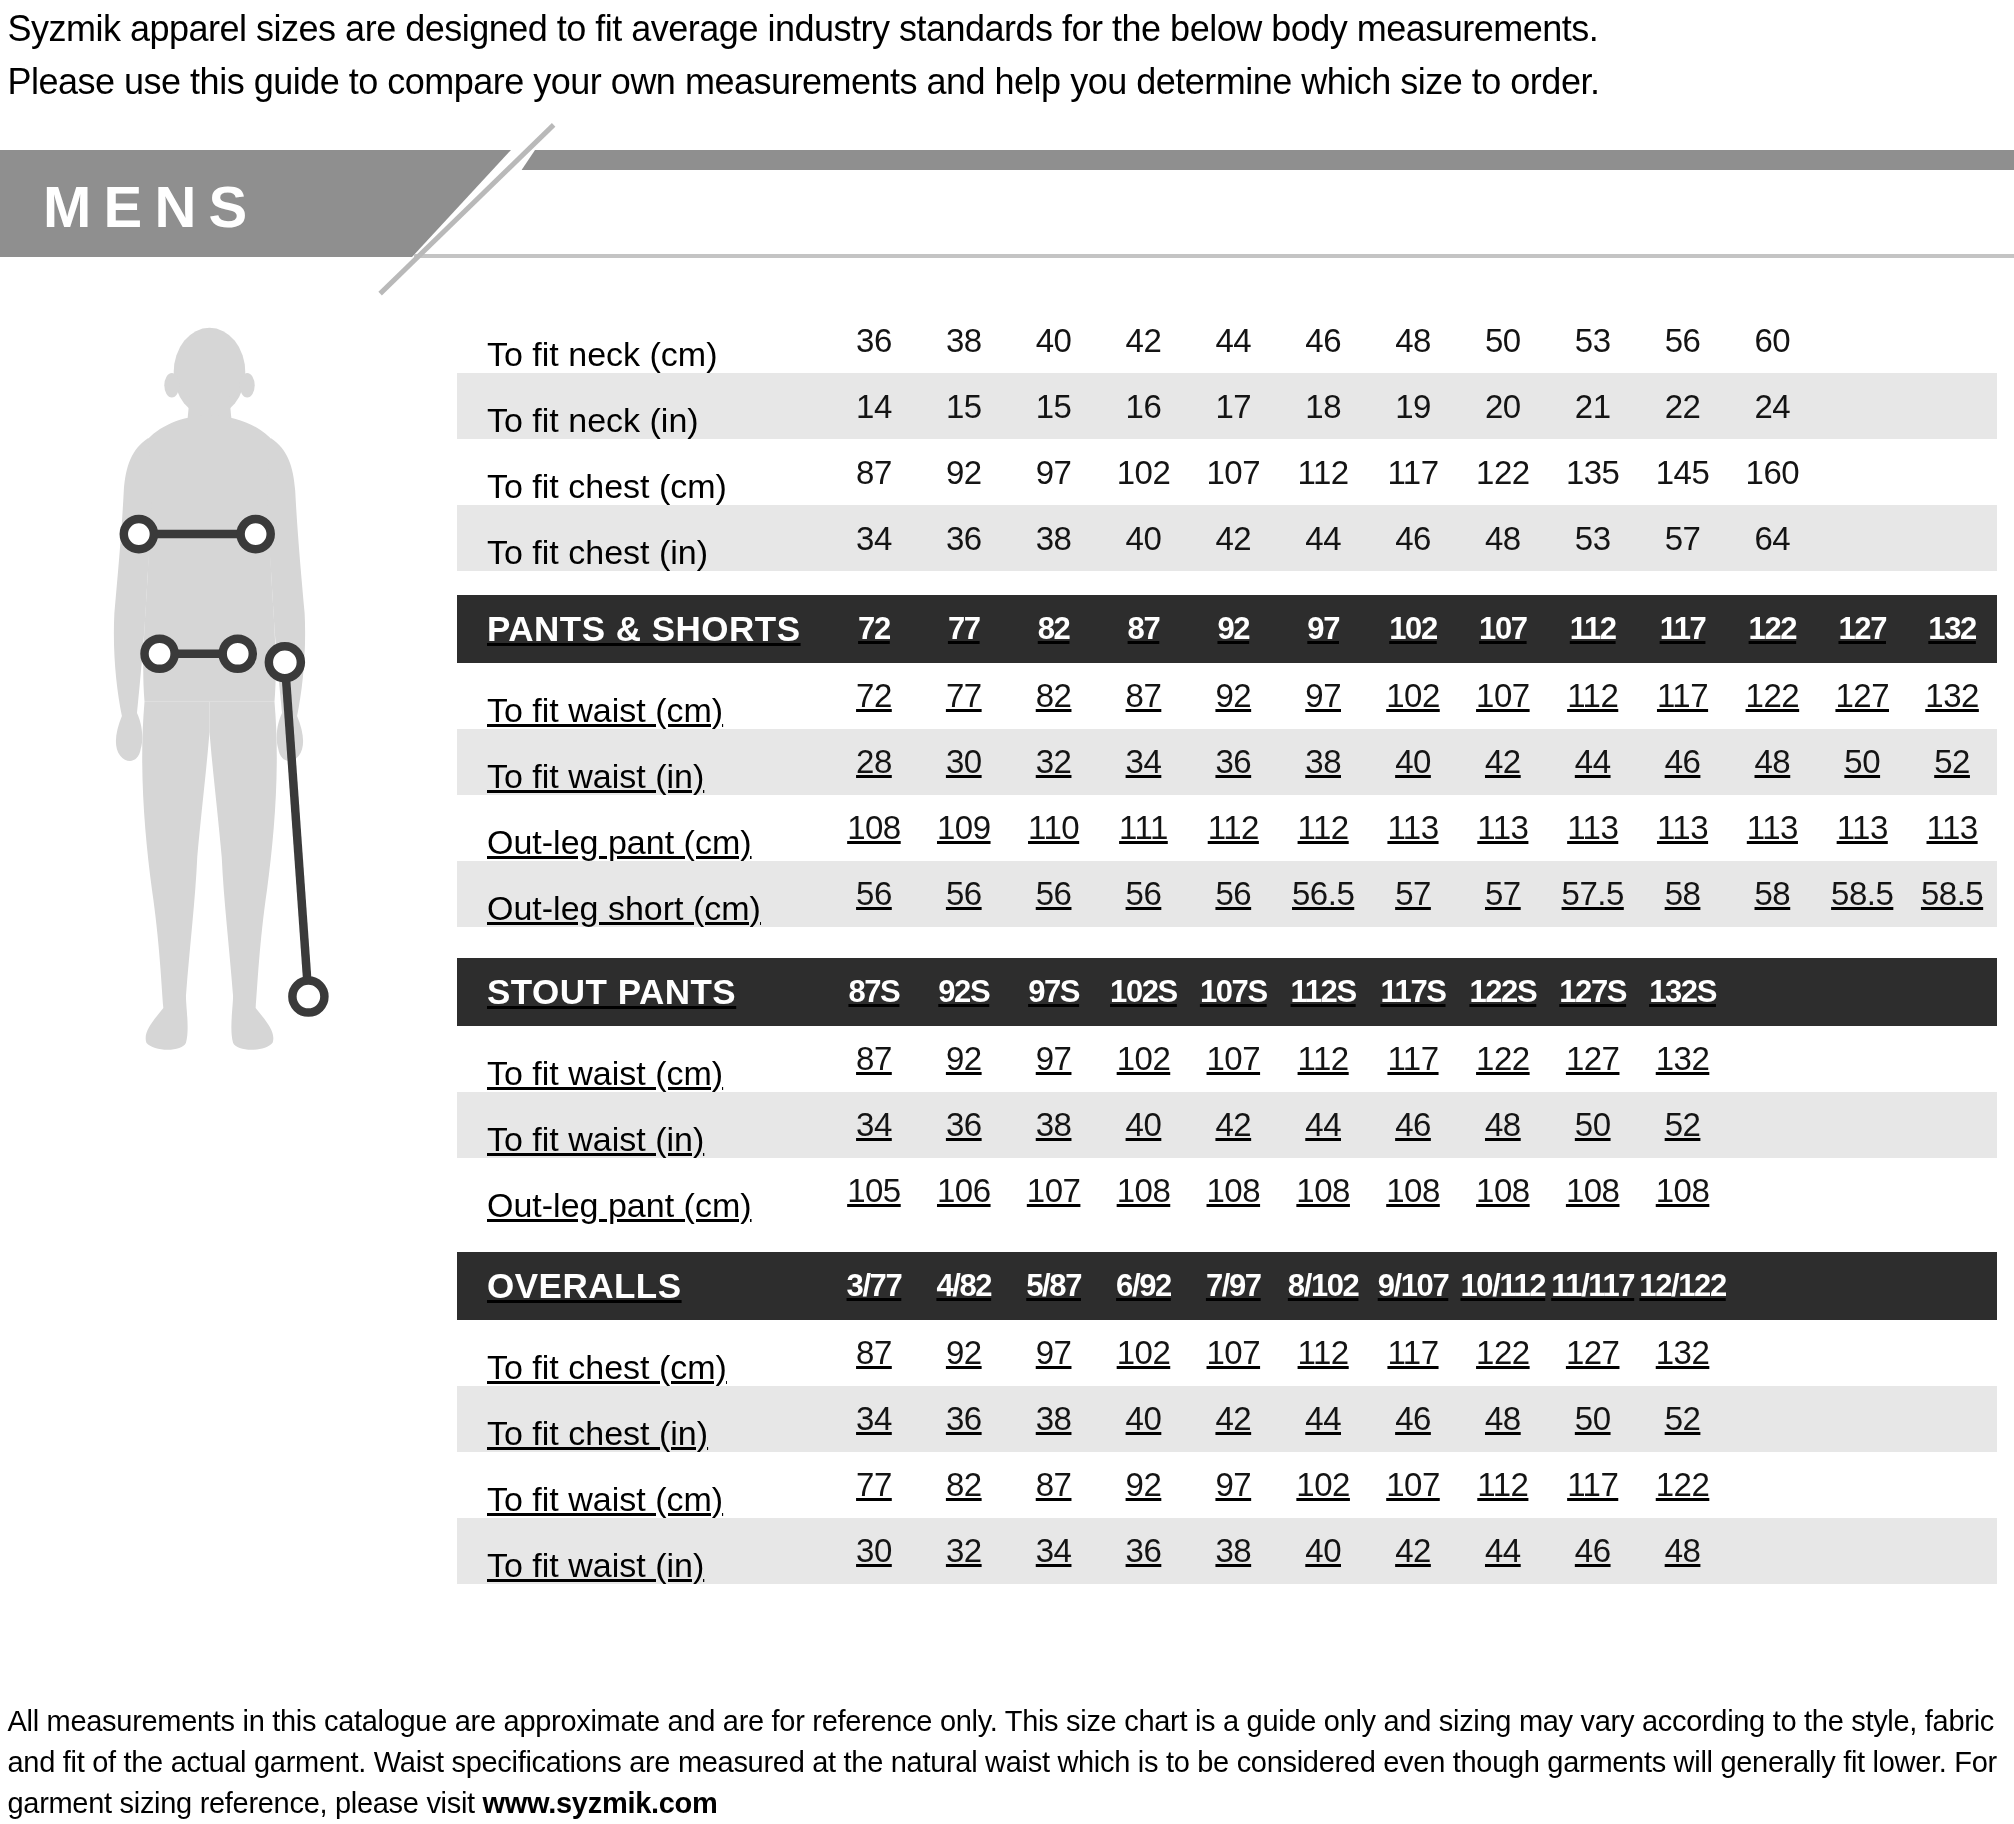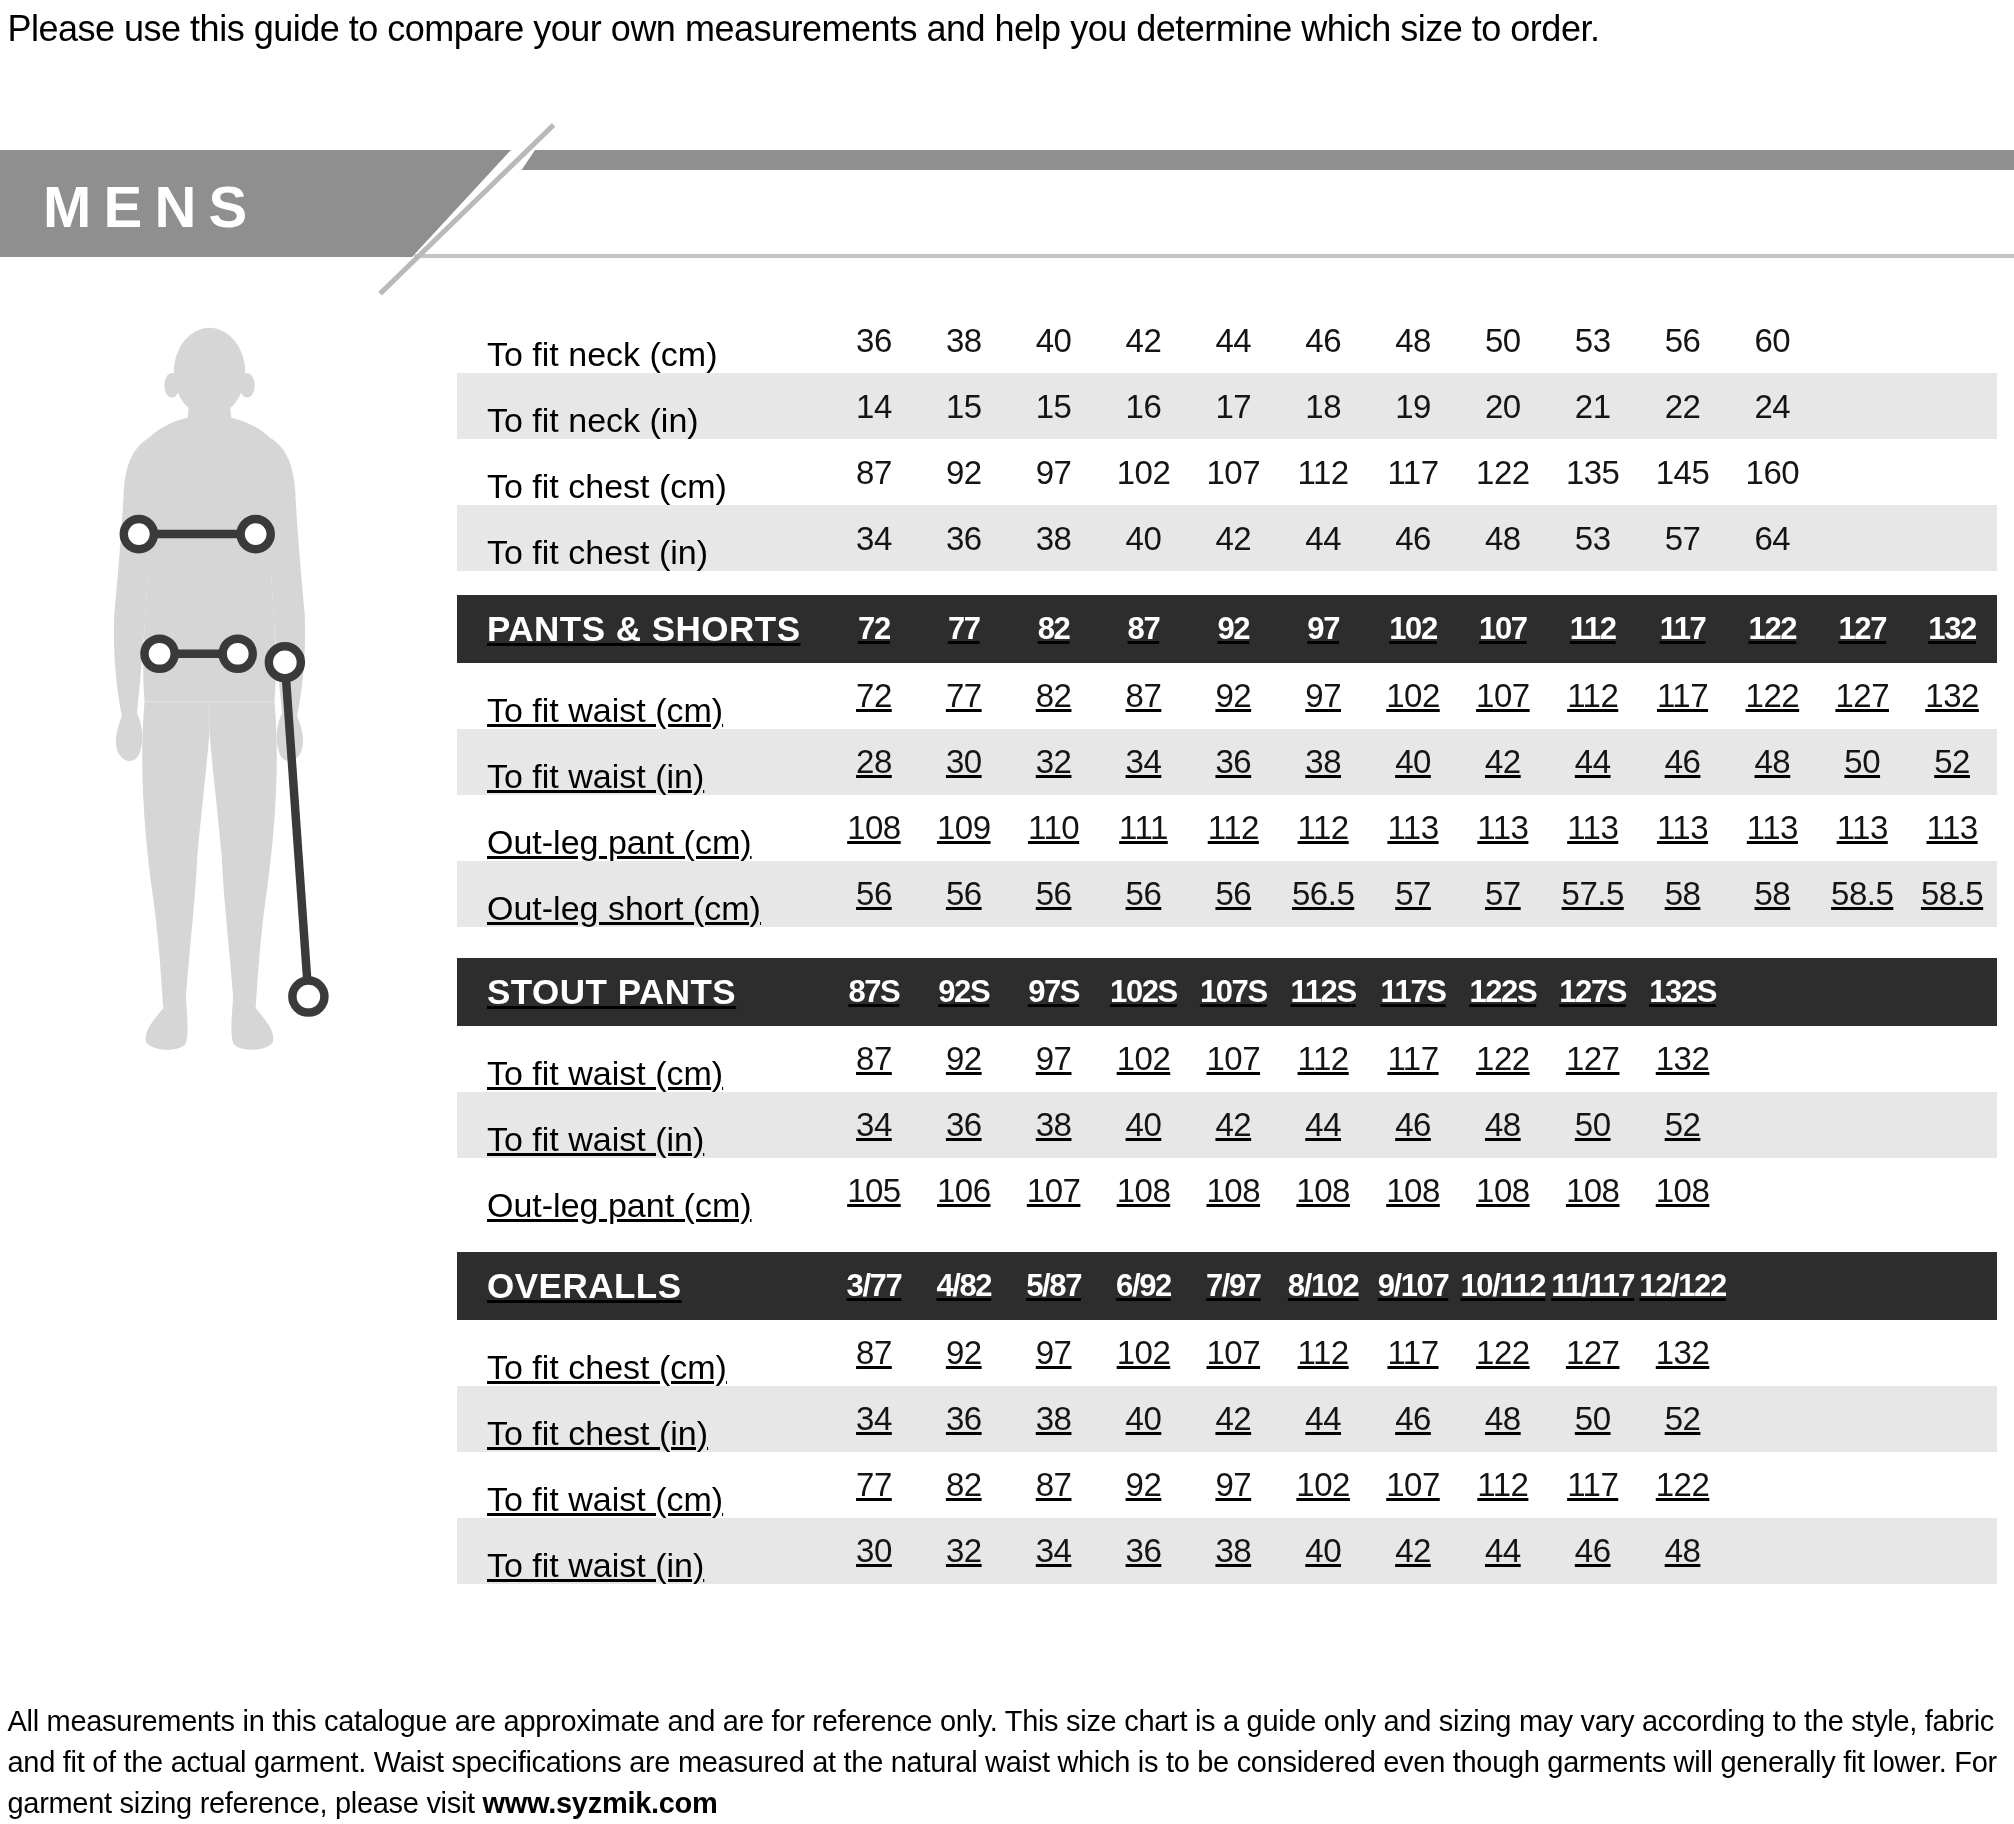--- a/index.html
+++ b/index.html
@@ -51,20 +51,21 @@
 
   
   .footer { position:absolute; left:7.5px; top:1701px; right:13px;
             font-size:29px; line-height:41px; letter-spacing:-0.3px; color:#000; }
   .footer b { font-weight:bold; }
 </style>
 </head>
 <body>
 
 <div class="intro">
+  <div>Syzmik apparel sizes are designed to fit average industry standards for the below body measurements.</div>
   <div>Please use this guide to compare your own measurements and help you determine which size to order.</div>
 </div>
 
 <div class="banner-block">
   <div class="banner-title">MENS</div>
 </div>
 <div class="banner-strip-top"></div>
 <div class="banner-line-bottom"></div>
 <div class="banner-diagonal"></div>
 

